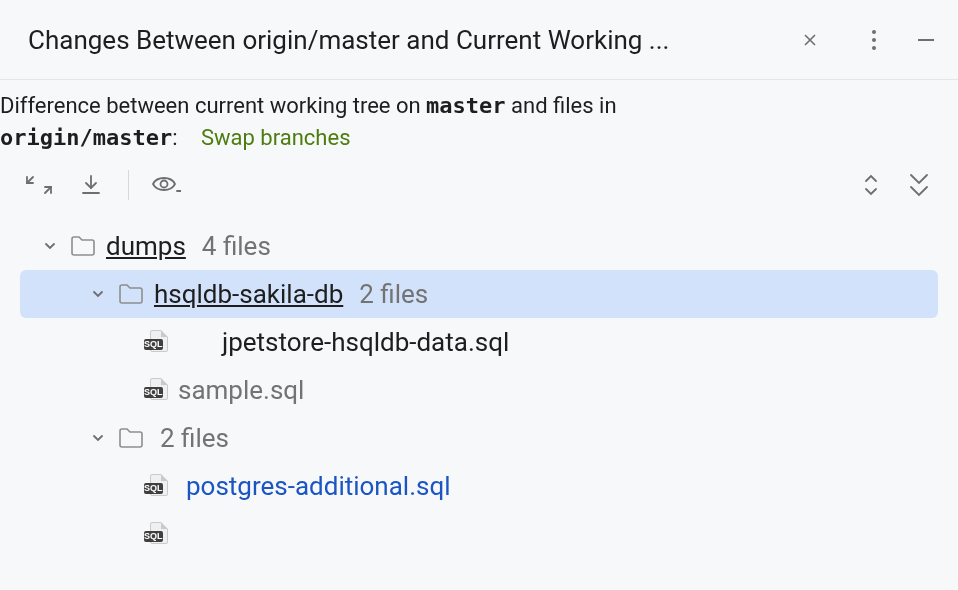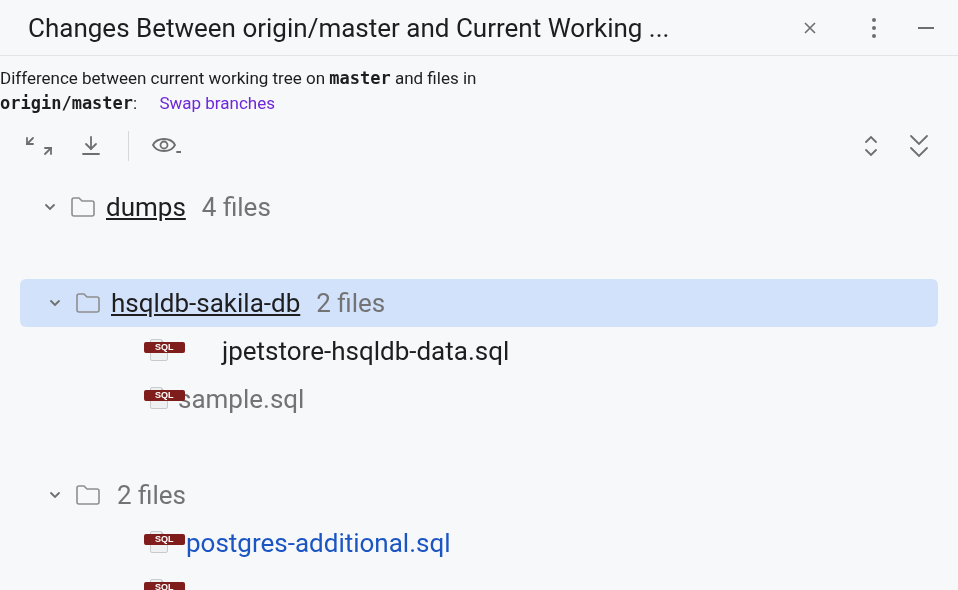--- a/index.html
+++ b/index.html
@@ -10,21 +10,21 @@
   height: 590px;
   overflow: hidden;
   color: #1e1e1e;
 }
 .header {
   display: flex;
   align-items: center;
   padding: 8px 20px 8px 28px;
   border-bottom: 1px solid #e3e5e8;
   gap: 28px;
-  height: 56px;
+  height: 80px;
 }
 .header-title {
   font-size: 26px;
   color: #1e1e1e;
   flex: 1;
   white-space: nowrap;
   overflow: hidden;
   text-overflow: ellipsis;
 }
 .header-actions {
@@ -38,26 +38,26 @@
   height: 24px;
   display: flex;
   align-items: center;
   justify-content: center;
   cursor: pointer;
   color: #6e6e6e;
 }
 .close-x svg { width: 16px; height: 16px; }
 .description {
   padding: 10px 0 10px 0;
-  font-size: 17px;
+  font-size: 22px;
   line-height: 1.45;
   color: #1e1e1e;
 }
 .description .mono { font-family: "SF Mono", Menlo, Consolas, monospace; font-weight: 600; }
-.swap-link { color: #6d28d9; cursor: pointer; margin-left: 18px; }
+.swap-link { color: #4d7c0f; cursor: pointer; margin-left: 18px; }
 .toolbar {
   display: flex;
   align-items: center;
   padding: 4px 22px 14px 22px;
   gap: 18px;
 }
 .toolbar .vsep {
   width: 1px;
   height: 30px;
   background: #d6d8db;
@@ -83,21 +83,21 @@
 }
 .tree-row {
   display: flex;
   align-items: center;
   height: 48px;
   border-radius: 6px;
   gap: 10px;
 }
 .tree-row.selected { background: #d3e2fb; }
 .indent-1 { padding-left: 20px; }
-.indent-2 { padding-left: 25px; margin-top: 48px; }
+.indent-2 { padding-left: 68px; }
 .indent-3 { padding-left: 124px; }
 .chevron {
   width: 20px;
   height: 20px;
   display: flex;
   align-items: center;
   justify-content: center;
   color: #6e6e6e;
   cursor: pointer;
 }
@@ -117,26 +117,26 @@
 }
 .sql-icon .fold {
   position: absolute;
   top: 0; right: 0;
   width: 0; height: 0;
   border-left: 7px solid #c8cacc;
   border-top: 7px solid #f7f8fa;
 }
 .sql-icon .tag {
   position: absolute;
-  bottom: 10px; left: 0;
-  background: #7f1d1d;
+  bottom: 4px; left: 0;
+  background: #404040;
   color: #fff;
   font-size: 9px;
   font-weight: 700;
-  padding: 0 11px;
+  padding: 0 0;
   border-radius: 2px;
   font-family: sans-serif;
   line-height: 11px;
 }
 .node-label { color: #1e1e1e; text-decoration: underline; }
 .node-count { color: #737373; margin-left: 6px; }
 .file-default { color: #1e1e1e; margin-left: 44px; }
 .file-added { color: #737373; }
 .file-modified { color: #1b55c4; margin-left: 8px; }
 </style>

